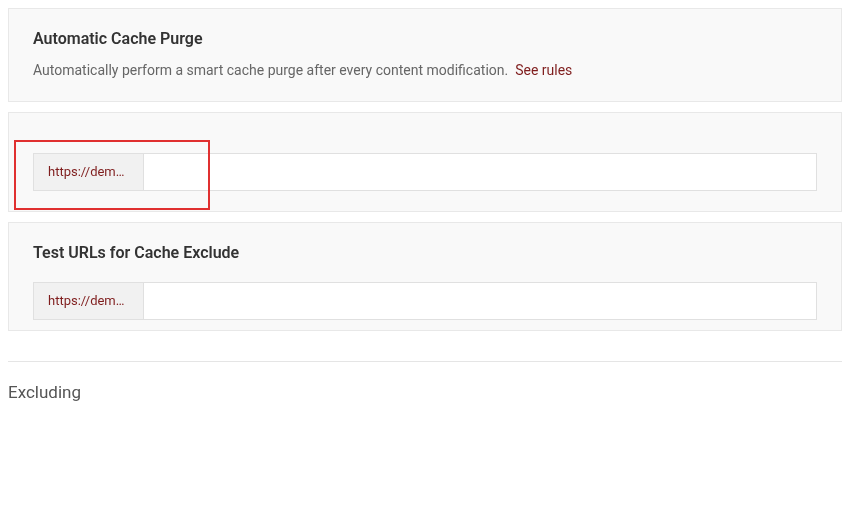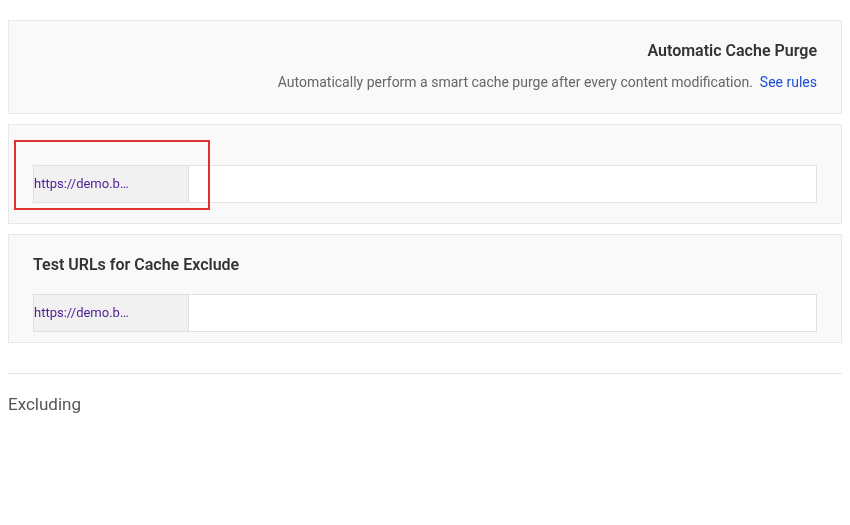--- a/index.html
+++ b/index.html
@@ -30,45 +30,45 @@
       font-weight: 600;
       color: #333;
       margin-bottom: 12px;
     }
     .section-desc {
       font-size: 14px;
       color: #666;
       line-height: 1.5;
     }
     .link {
-      color: #1d4ed8;
+      color: #7f1d1d;
       text-decoration: none;
       cursor: pointer;
     }
     .highlight-box {
       border: 2px solid #e03030;
       position: absolute;
       top: 140px;
       left: 14px;
       width: 196px;
       height: 70px;
       pointer-events: none;
     }
     .input-row {
       display: flex;
       margin-top: 20px;
     }
     .input-prefix {
       background: #f1f1f1;
       border: 1px solid #e0e0e0;
       border-right: none;
-      padding: 10px 0;
+      padding: 10px 14px;
       font-size: 13px;
-      color: #4c1d95;
-      width: 155px;
+      color: #7f1d1d;
+      width: 110px;
       white-space: nowrap;
       overflow: hidden;
       text-overflow: ellipsis;
     }
     .input-field {
       flex: 1;
       border: 1px solid #e0e0e0;
       background: #fff;
       padding: 10px 14px;
       font-size: 14px;
@@ -85,22 +85,21 @@
       color: #555;
       font-weight: 400;
       margin-left: 8px;
       margin-top: 18px;
     }
     .top-gap {
       height: 4px;
       background: #fff;
     }
     .panel-first {
-      margin-top: 16px;
-      text-align: right;
+      margin-top: 4px;
     }
   </style>
 </head>
 <body>
 
 <div class="top-gap"></div>
 
 <div class="panel panel-first">
   <h3 class="section-title">Automatic Cache Purge</h3>
   <p class="section-desc">

